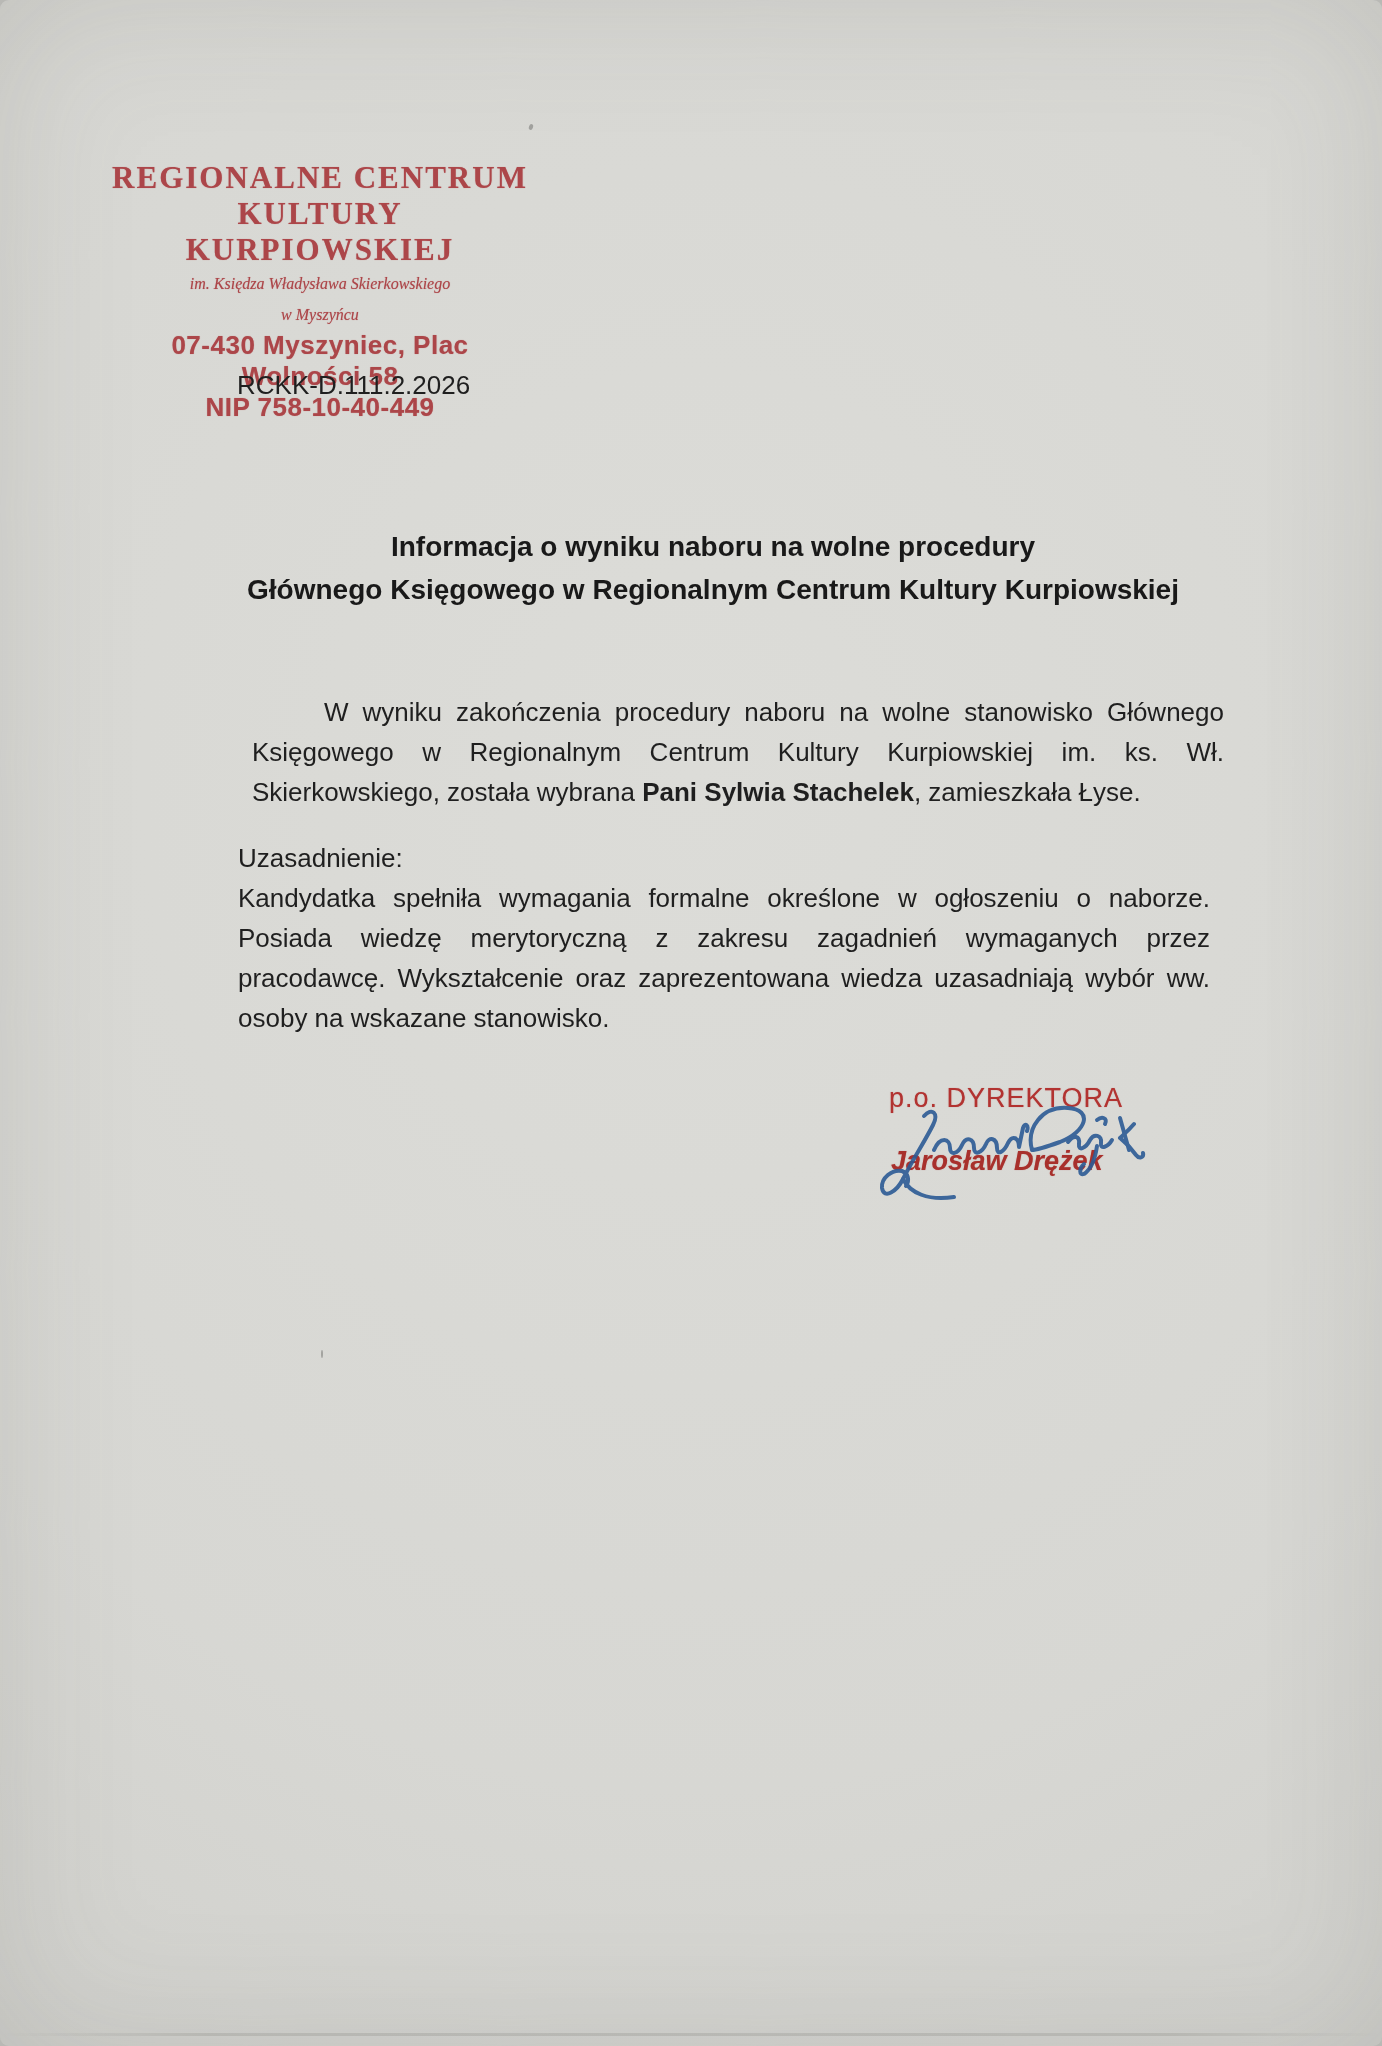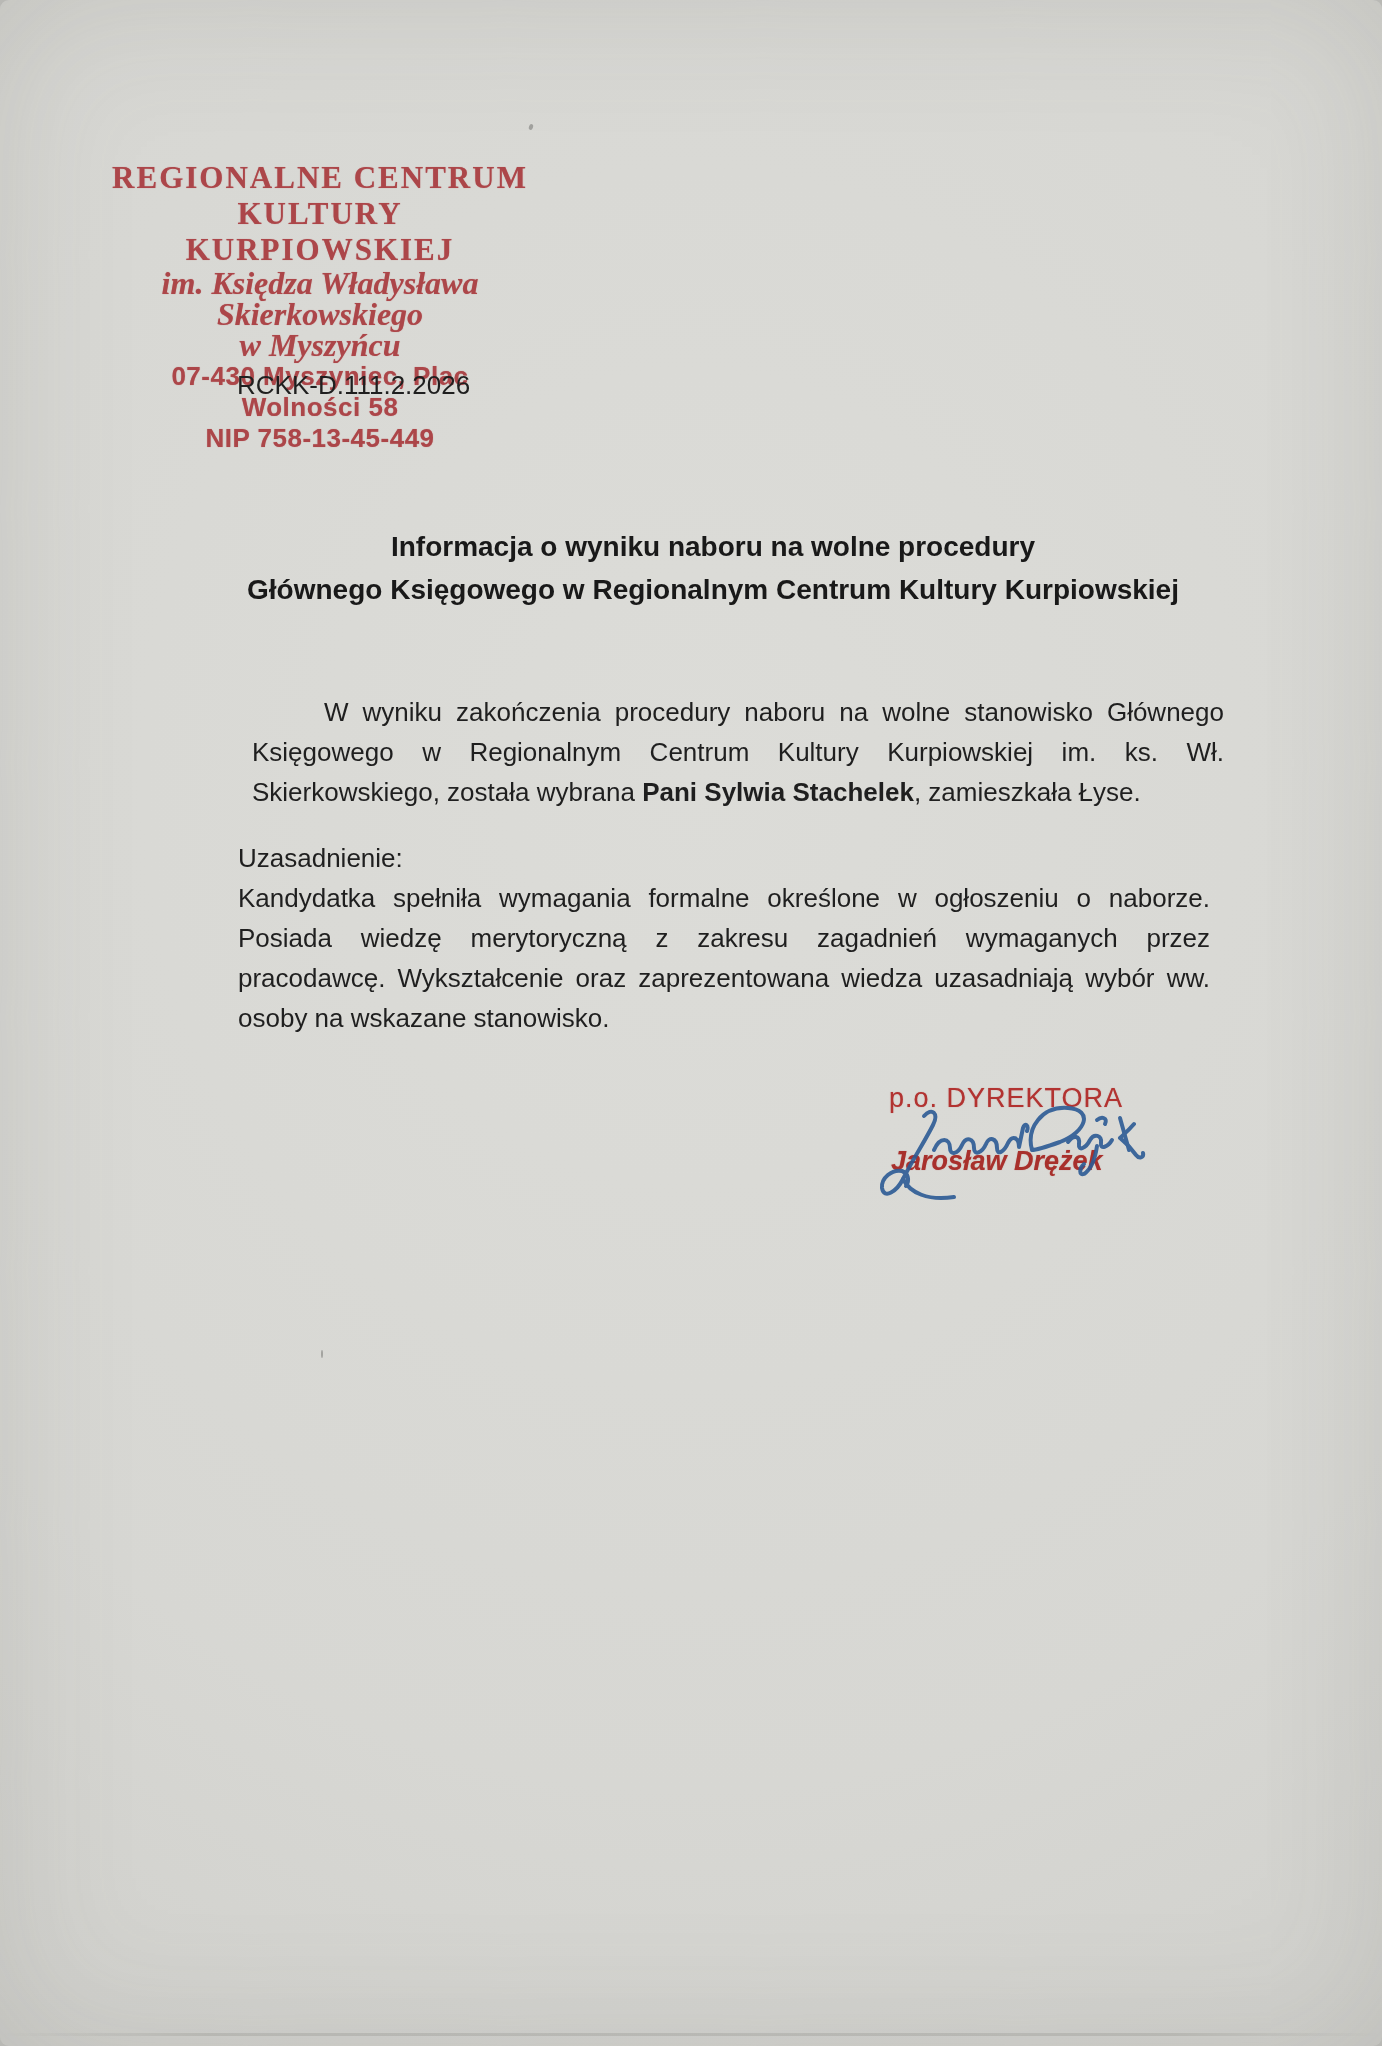--- a/index.html
+++ b/index.html
@@ -28,22 +28,22 @@
     position:absolute;left:110px;top:160px;width:420px;
     text-align:center;color:#a93a3e;
     text-shadow:0 0 1px rgba(169,58,62,.55);
     opacity:.92;
   }
   .stamp .l-serif{
     font-family:"Liberation Serif", serif;font-weight:bold;
     font-size:31px;line-height:36px;letter-spacing:2px;
   }
   .stamp .l-italic{
-    font-family:"Liberation Serif", serif;font-weight:bold;font-style:italic;
-    font-size:32px;line-height:31px;
+    font-family:"Liberation Serif", serif;font-weight:normal;font-style:italic;
+    font-size:16px;line-height:31px;
   }
   .stamp .l-sans{
     font-family:"Liberation Sans", sans-serif;font-weight:bold;
     font-size:26px;line-height:31px;letter-spacing:.5px;
   }
 
   
   .refrow{
     position:absolute;left:237px;top:370px;width:970px;
     display:flex;justify-content:space-between;
@@ -91,21 +91,21 @@
 <body>
 
 <div class="page">
 
   <div class="stamp">
     <div class="l-serif">REGIONALNE CENTRUM</div>
     <div class="l-serif">KULTURY KURPIOWSKIEJ</div>
     <div class="l-italic">im. Księdza Władysława Skierkowskiego</div>
     <div class="l-italic">w Myszyńcu</div>
     <div class="l-sans">07-430 Myszyniec, Plac Wolności 58</div>
-    <div class="l-sans">NIP 758-13-45-449</div>
+    <div class="l-sans">NIP 758-10-40-449</div>
   </div>
 
   <div class="refrow">
     <span>RCKK-D.111.2.2026</span>
   </div>
 
   <div class="title">
     <div>Informacja o wyniku naboru na wolne procedury</div>
     <div>Głównego Księgowego w Regionalnym Centrum Kultury Kurpiowskiej</div>
   </div>

